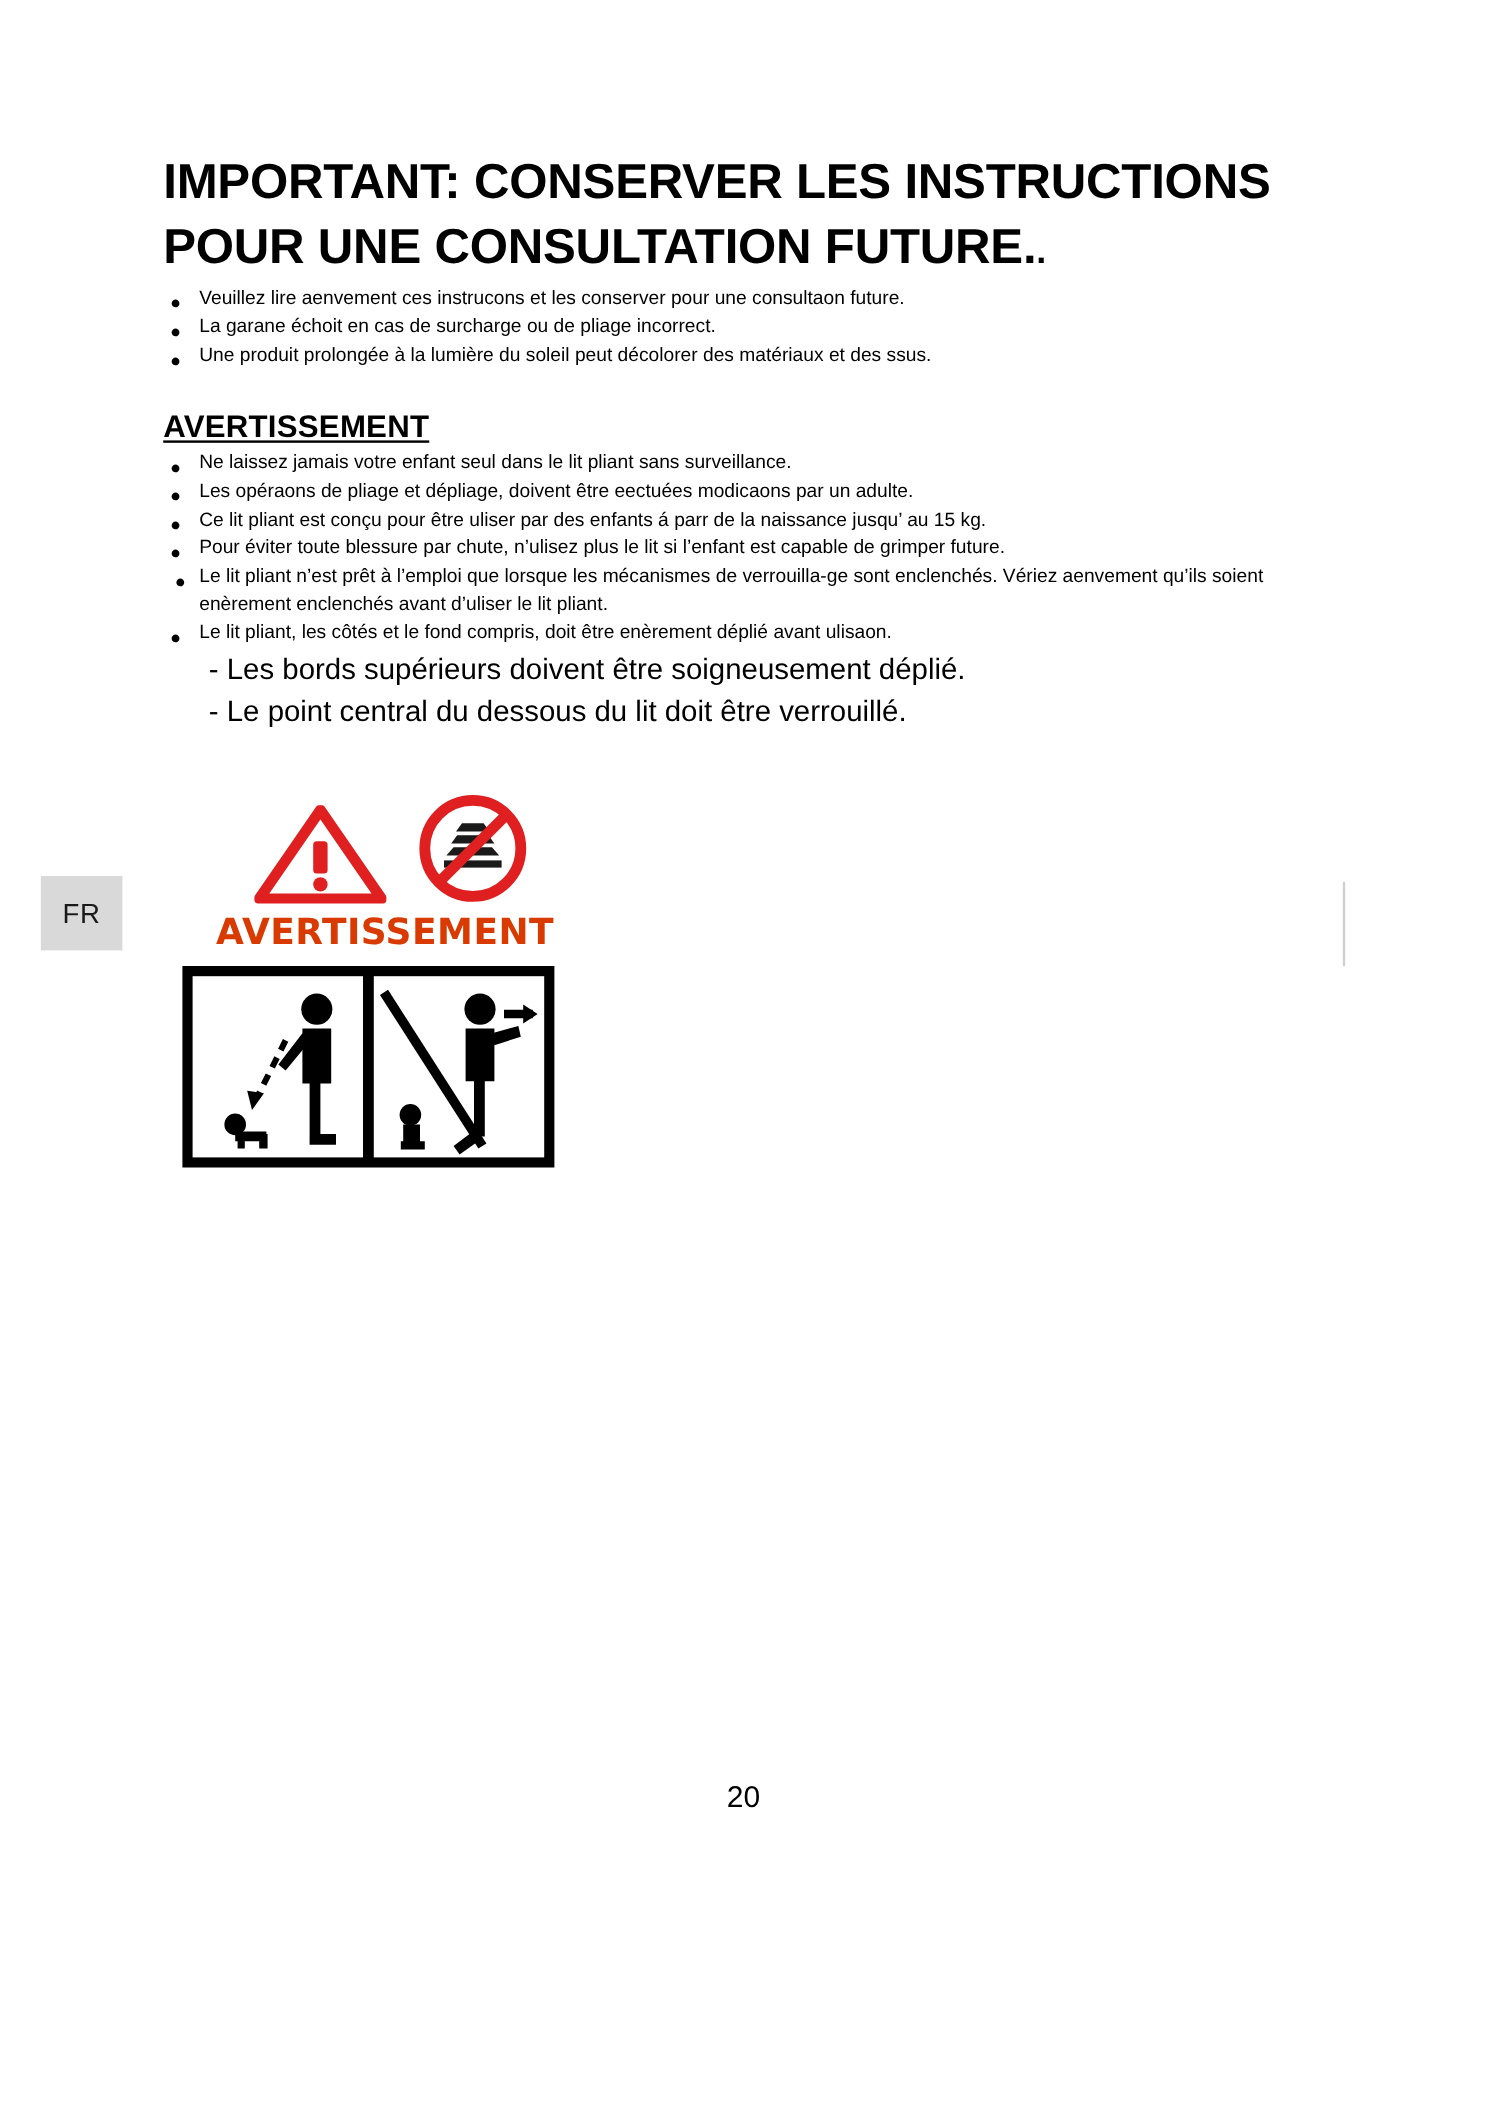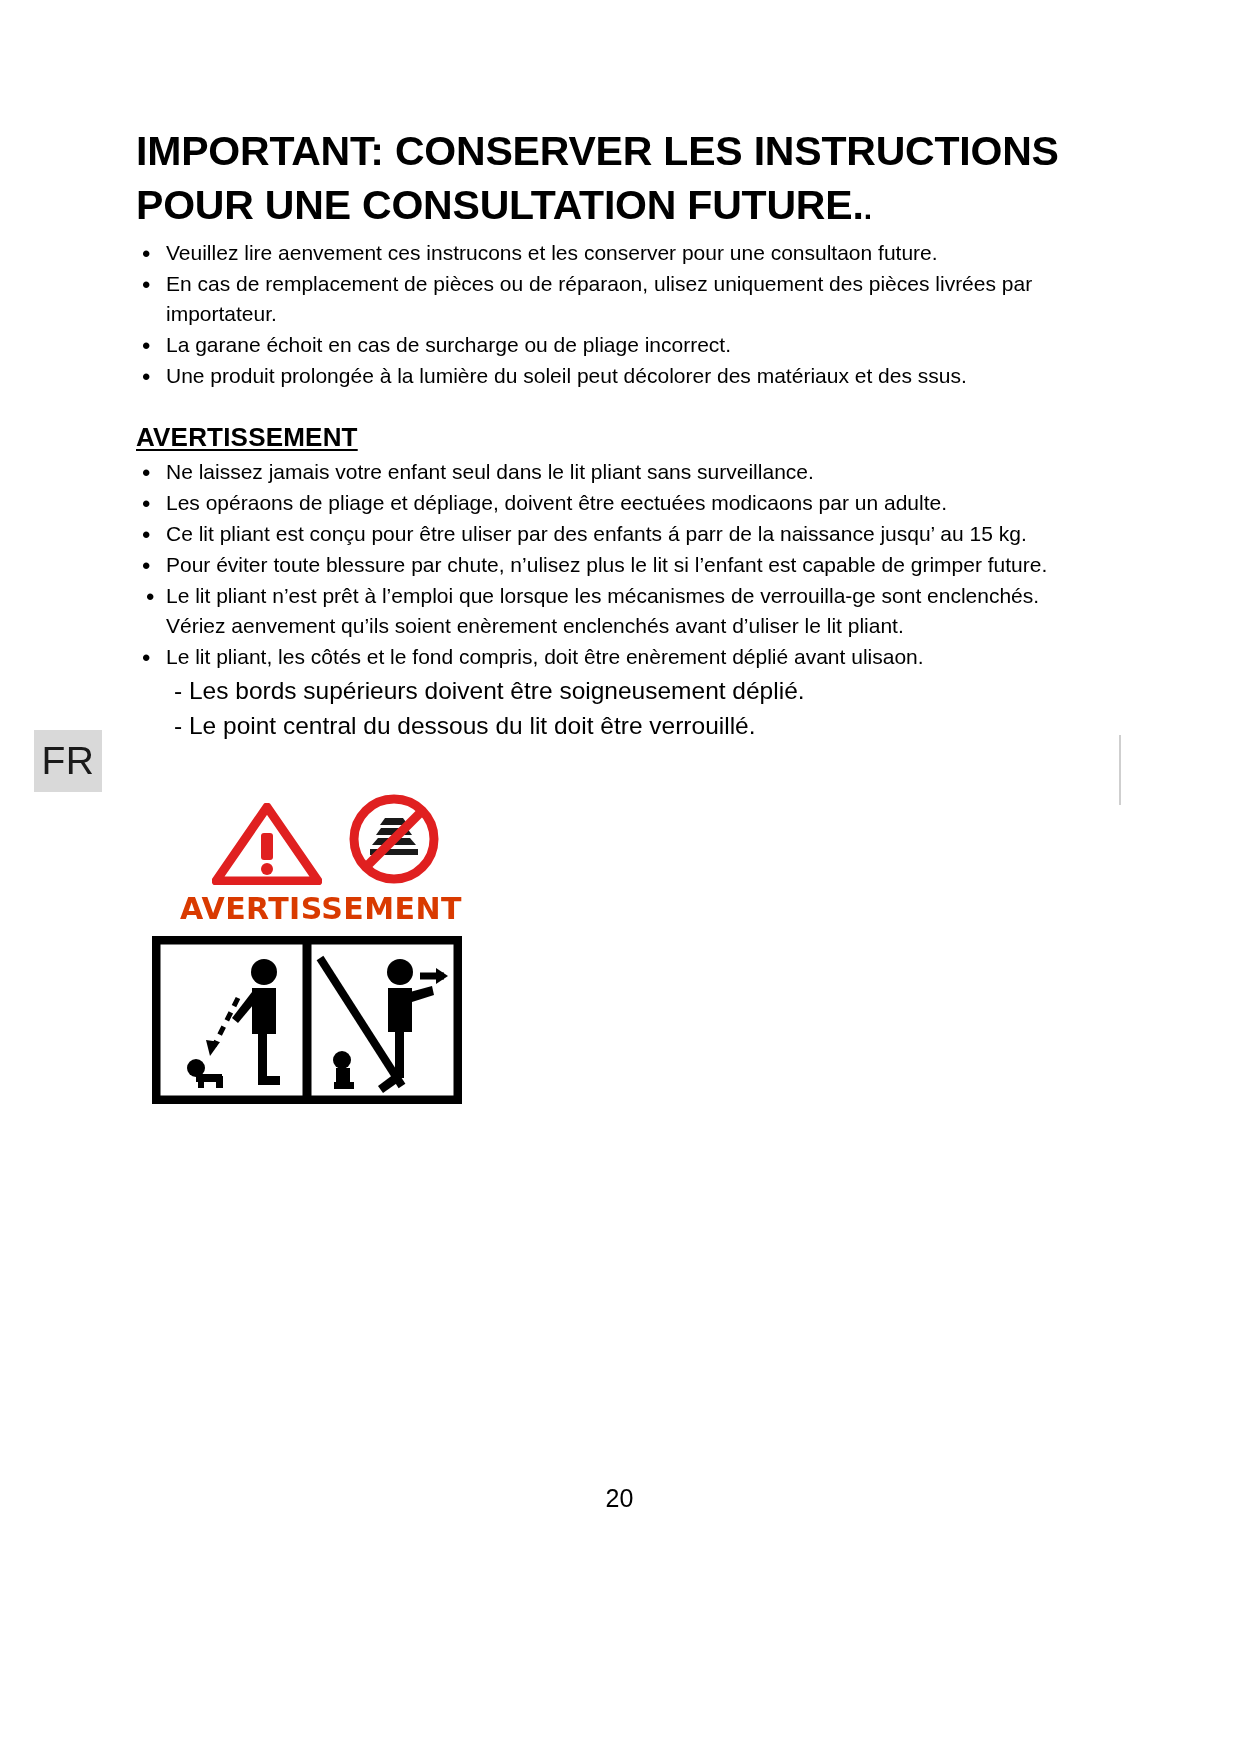--- a/index.html
+++ b/index.html
@@ -25,21 +25,21 @@
   .lang-tab {
     position: absolute;
     left: 34px;
     top: 730px;
     width: 68px;
     height: 62px;
     background: #d9d9d9;
     display: flex;
     align-items: center;
     justify-content: center;
-    font-size: 39px;
+    font-size: 23px;
     color: #1a1a1a;
     letter-spacing: 0.5px;
   }
   
   .edge-rule {
     position: absolute;
     right: 120px;
     top: 735px;
     width: 2px;
     height: 70px;
@@ -65,21 +65,21 @@
     font-size: 30px;
   }
   ul.bullets {
     list-style: none;
     margin: 0;
     padding: 0;
   }
   ul.bullets li {
     position: relative;
     padding-left: 30px;
-    font-size: 21px;
+    font-size: 16px;
     line-height: 1.43;
     margin-bottom: 1px;
   }
   ul.bullets li::before {
     content: "\2022";
     position: absolute;
     left: 6px;
     top: -1px;
     font-size: 24px;
   }
@@ -139,21 +139,20 @@
 
   <div class="lang-tab">FR</div>
   <div class="edge-rule"></div>
 
   <div class="content">
 
     <h1 class="title"><span class="u">IMPORTANT:</span><span> CONSERVER LES INSTRUCTIONS POUR UNE CONSULTATION FUTURE.</span><span class="dot">.</span></h1>
 
     <ul class="bullets">
       <li>Veuillez lire aenvement ces instrucons et les conserver pour une consultaon future.</li>
-      <li>En cas de remplacement de pièces ou de réparaon, ulisez uniquement des pièces livrées par importateur.</li>
       <li>La garane échoit en cas de surcharge ou de pliage incorrect.</li>
       <li>Une produit prolongée à la lumière du soleil peut décolorer des matériaux et des ssus.</li>
     </ul>
 
     <div class="section-gap"></div>
 
     <h2 class="section-title">AVERTISSEMENT</h2>
 
     <ul class="bullets">
       <li>Ne laissez jamais votre enfant seul dans le lit pliant sans surveillance.</li>

